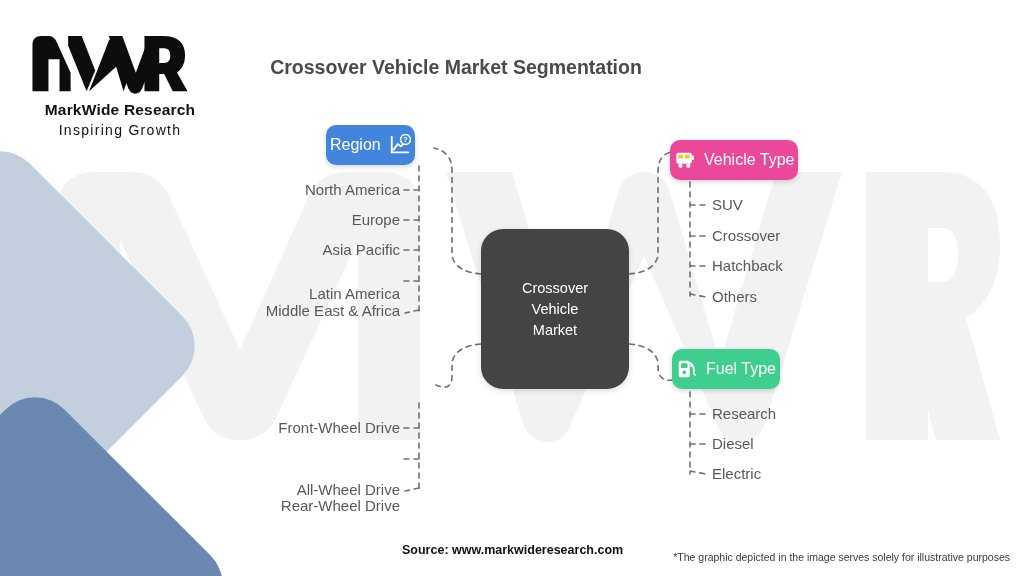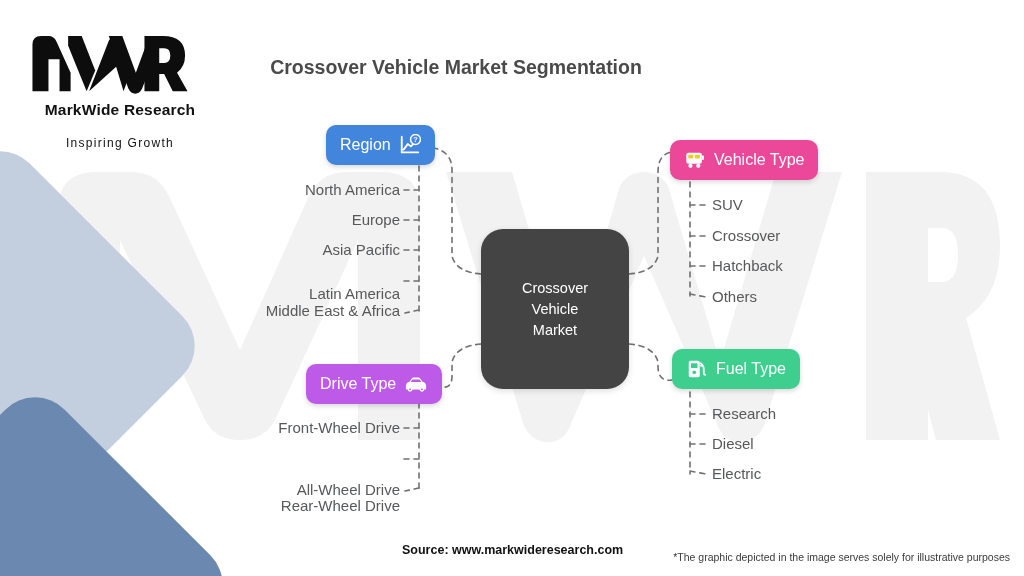--- a/index.html
+++ b/index.html
@@ -51,24 +51,24 @@
   }
   .logo-mark { display: block; }
   .logo-name {
     font-size: 15.5px;
     font-weight: bold;
     color: #111111;
     letter-spacing: .2px;
     margin-top: 7px;
   }
   .logo-tag {
-    font-size: 12px;
+    font-size: 14px;
     color: #111111;
     letter-spacing: 1.3px;
-    margin-top: 17px;
+    margin-top: 3px;
   }
 
   
   .title {
     position: absolute;
     left: 0; top: 56px;
     width: 852px;
     text-align: center;
     font-size: 19.5px;
     font-weight: bold;
@@ -97,21 +97,21 @@
     line-height: 21px;
     text-align: center;
     white-space: pre-line;
   }
 
   
   .pill {
     position: absolute;
     display: flex; align-items: center; gap: 8px;
     height: 40px;
-    padding: 0 14px;
+    padding: 0 4px;
     border-radius: 10px;
     color: #ffffff;
     font-size: 16px;
     z-index: 5;
     box-shadow: 0 2px 5px rgba(0,0,0,.16);
     white-space: nowrap;
   }
   .pill svg { display: block; }
   .pill-region    { left: 326px; top: 125px; background: #4285dd; }
   .pill-vehicle   { left: 670px; top: 140px; background: #ec4899; }
@@ -250,33 +250,20 @@
         <circle cx="15.6" cy="18.4" r="2.3" fill="#ffffff"></circle>
       </svg>
     </span>
     <span>Vehicle Type</span>
   </div>
   <div class="leaf leaf-right" style="left:712px; top:196px;">SUV</div>
   <div class="leaf leaf-right" style="left:712px; top:227px;">Crossover</div>
   <div class="leaf leaf-right" style="left:712px; top:257px;">Hatchback</div>
   <div class="leaf leaf-right" style="left:712px; top:288px;">Others</div>
 
-  <div class="pill pill-drive">
-    <span>Drive Type</span>
-    <span>
-      <svg width="24" height="20" viewBox="0 0 26 20" xmlns="http://www.w3.org/2000/svg">
-        <path d="M2 13 Q2 8.4 6 7.6 L8.2 4.4 Q9 3 10.6 3 L15.4 3 Q17 3 17.8 4.4 L20 7.6 Q24 8.4 24 13 L24 15 Q24 16 23 16 L3 16 Q2 16 2 15 Z" fill="#ffffff"></path>
-        <path d="M9 5.2 L17 5.2 L18.6 7.8 L7.4 7.8 Z" fill="#bd5ae8"></path>
-        <circle cx="6.6" cy="15.8" r="2.6" fill="#ffffff"></circle>
-        <circle cx="19.4" cy="15.8" r="2.6" fill="#ffffff"></circle>
-        <circle cx="6.6" cy="15.8" r="1" fill="#bd5ae8"></circle>
-        <circle cx="19.4" cy="15.8" r="1" fill="#bd5ae8"></circle>
-      </svg>
-    </span>
-  </div>
   <div class="leaf leaf-left" style="left:400px; top:419px;">Front-Wheel Drive</div>
   <div class="leaf leaf-left" style="left:400px; top:450px;margin-top:47px;">Rear-Wheel Drive</div>
   <div class="leaf leaf-left" style="left:400px; top:481px;">All-Wheel Drive</div>
 
   <div class="pill pill-fuel">
     <span>
       <svg width="22" height="22" viewBox="0 0 24 24" xmlns="http://www.w3.org/2000/svg">
         <rect x="3" y="3" width="12" height="18" rx="2" fill="#ffffff"></rect>
         <rect x="5.4" y="5.6" width="7.2" height="5.4" rx="1" fill="#3ecf8e"></rect>
         <circle cx="9" cy="15.6" r="2" fill="#3ecf8e"></circle>

